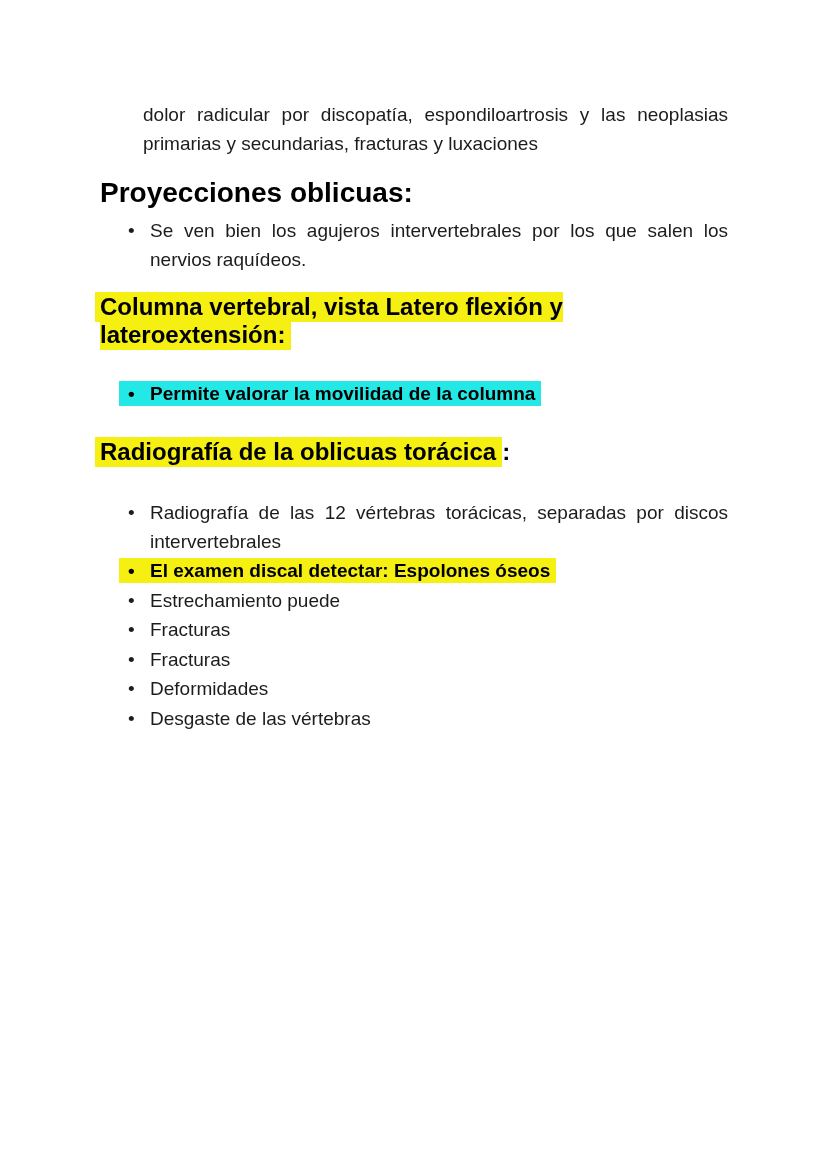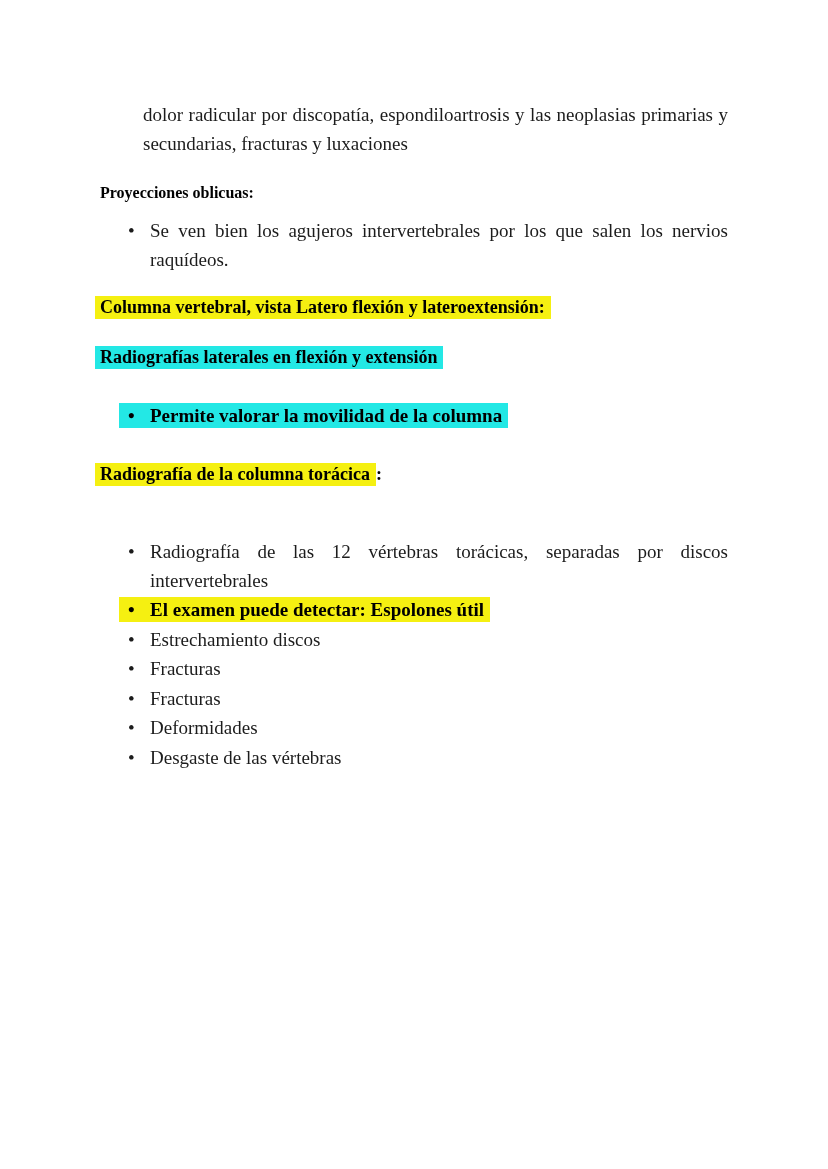--- a/index.html
+++ b/index.html
@@ -8,42 +8,41 @@
     background: #ffffff;
     font-family: "Liberation Sans", "DejaVu Sans", sans-serif;
     color: var(--text, #1c1c1c);
     -webkit-font-smoothing: antialiased;
   }
   .page {
     position: relative;
     width: 828px; height: 900px;
     overflow: hidden;
     background: var(--page-background, #ffffff);
-    font-family: Liberation Serif, serif;
   }
   .content {
     padding: 100px 100px 0 100px;
     font-size: 19px;
     line-height: 29px;
   }
 
   
   .para-cont {
     margin: 0 0 0 43px;
     text-align: justify;
   }
 
   
   .h-minor {
-    font-size: 16px; line-height: 27px;
+    font-size: 28px; line-height: 27px;
     font-weight: bold; color: var(--heading-text, #000);
     margin: 21px 0 0 0;
   }
   .h-major {
-    font-size: 18px; line-height: 28px;
+    font-size: 24px; line-height: 28px;
     font-weight: bold; color: var(--heading-text, #000);
     margin: 0;
   }
   .h-latero    { margin-top: 19px; }
   .h-laterales { margin-top: 22px; }
   .h-toracica  { margin-top: 30px; }
 
   
   mark {
     color: inherit;
@@ -70,21 +69,21 @@
     width: 22px;
     text-indent: 0;
   }
   .li.justify { text-align: justify; }
   .li.bold { font-weight: bold; color: var(--heading-text, #000); }
 
   .li-agujeros  { margin-top: 10px; }
   .li-evaluar   { margin-top: 24px; }
   .li-no-util   { margin-top: 25px; }
   .li-permite   { margin-top: 30px; }
-  .li-12vert    { margin-top: 49px; }
+  .li-12vert    { margin-top: 32px; }
 
   
   .tight { line-height: 29.5px; }
   .tight .li { margin: 0; }
 
   .h-colon { color: var(--heading-text, #000); }
 </style>
 </head>
 <body>
 
@@ -94,33 +93,32 @@
     <p class="para-cont">dolor radicular por discopatía, espondiloartrosis y las neoplasias primarias y secundarias, fracturas y luxaciones</p>
 
     <div class="h-minor">Proyecciones oblicuas:</div>
 
     <div class="li li-agujeros justify"><span class="dot">•</span><span>Se ven bien los agujeros intervertebrales por los que salen los nervios raquídeos.</span></div>
 
     <div class="h-major h-latero"><mark><span>Columna vertebral, vista Latero flexión y lateroextensión:</span></mark></div>
 
 
 
-    <div class="h-major h-laterales"><mark class="cyan"><span>Radiografías laterales en flexión y extensión</span></mark></div>
 
     <div class="li li-permite bold"><mark class="cyan"><span class="dot">•</span><span>Permite valorar la movilidad de la columna</span></mark></div>
 
-    <div class="h-major h-toracica"><mark><span>Radiografía de la columna torácica</span></mark><span class="h-colon">:</span></div>
+    <div class="h-major h-toracica"><mark><span>Radiografía de la oblicuas torácica</span></mark><span class="h-colon">:</span></div>
 
     <div class="li li-12vert justify"><span class="dot">•</span><span>Radiografía de las 12 vértebras torácicas, separadas por discos intervertebrales</span></div>
 
     <div class="tight">
-      <div class="li bold"><mark><span class="dot">•</span><span>El examen puede detectar: Espolones útil</span></mark></div>
+      <div class="li bold"><mark><span class="dot">•</span><span>El examen discal detectar: Espolones óseos</span></mark></div>
 
 
-      <div class="li"><span class="dot">•</span><span>Estrechamiento discos</span></div>
+      <div class="li"><span class="dot">•</span><span>Estrechamiento puede</span></div>
 
       <div class="li"><span class="dot">•</span><span>Fracturas</span></div>
 
       <div class="li"><span class="dot">•</span><span>Fracturas</span></div>
 
       <div class="li"><span class="dot">•</span><span>Deformidades</span></div>
 
       <div class="li"><span class="dot">•</span><span>Desgaste de las vértebras</span></div>
     </div>
 

